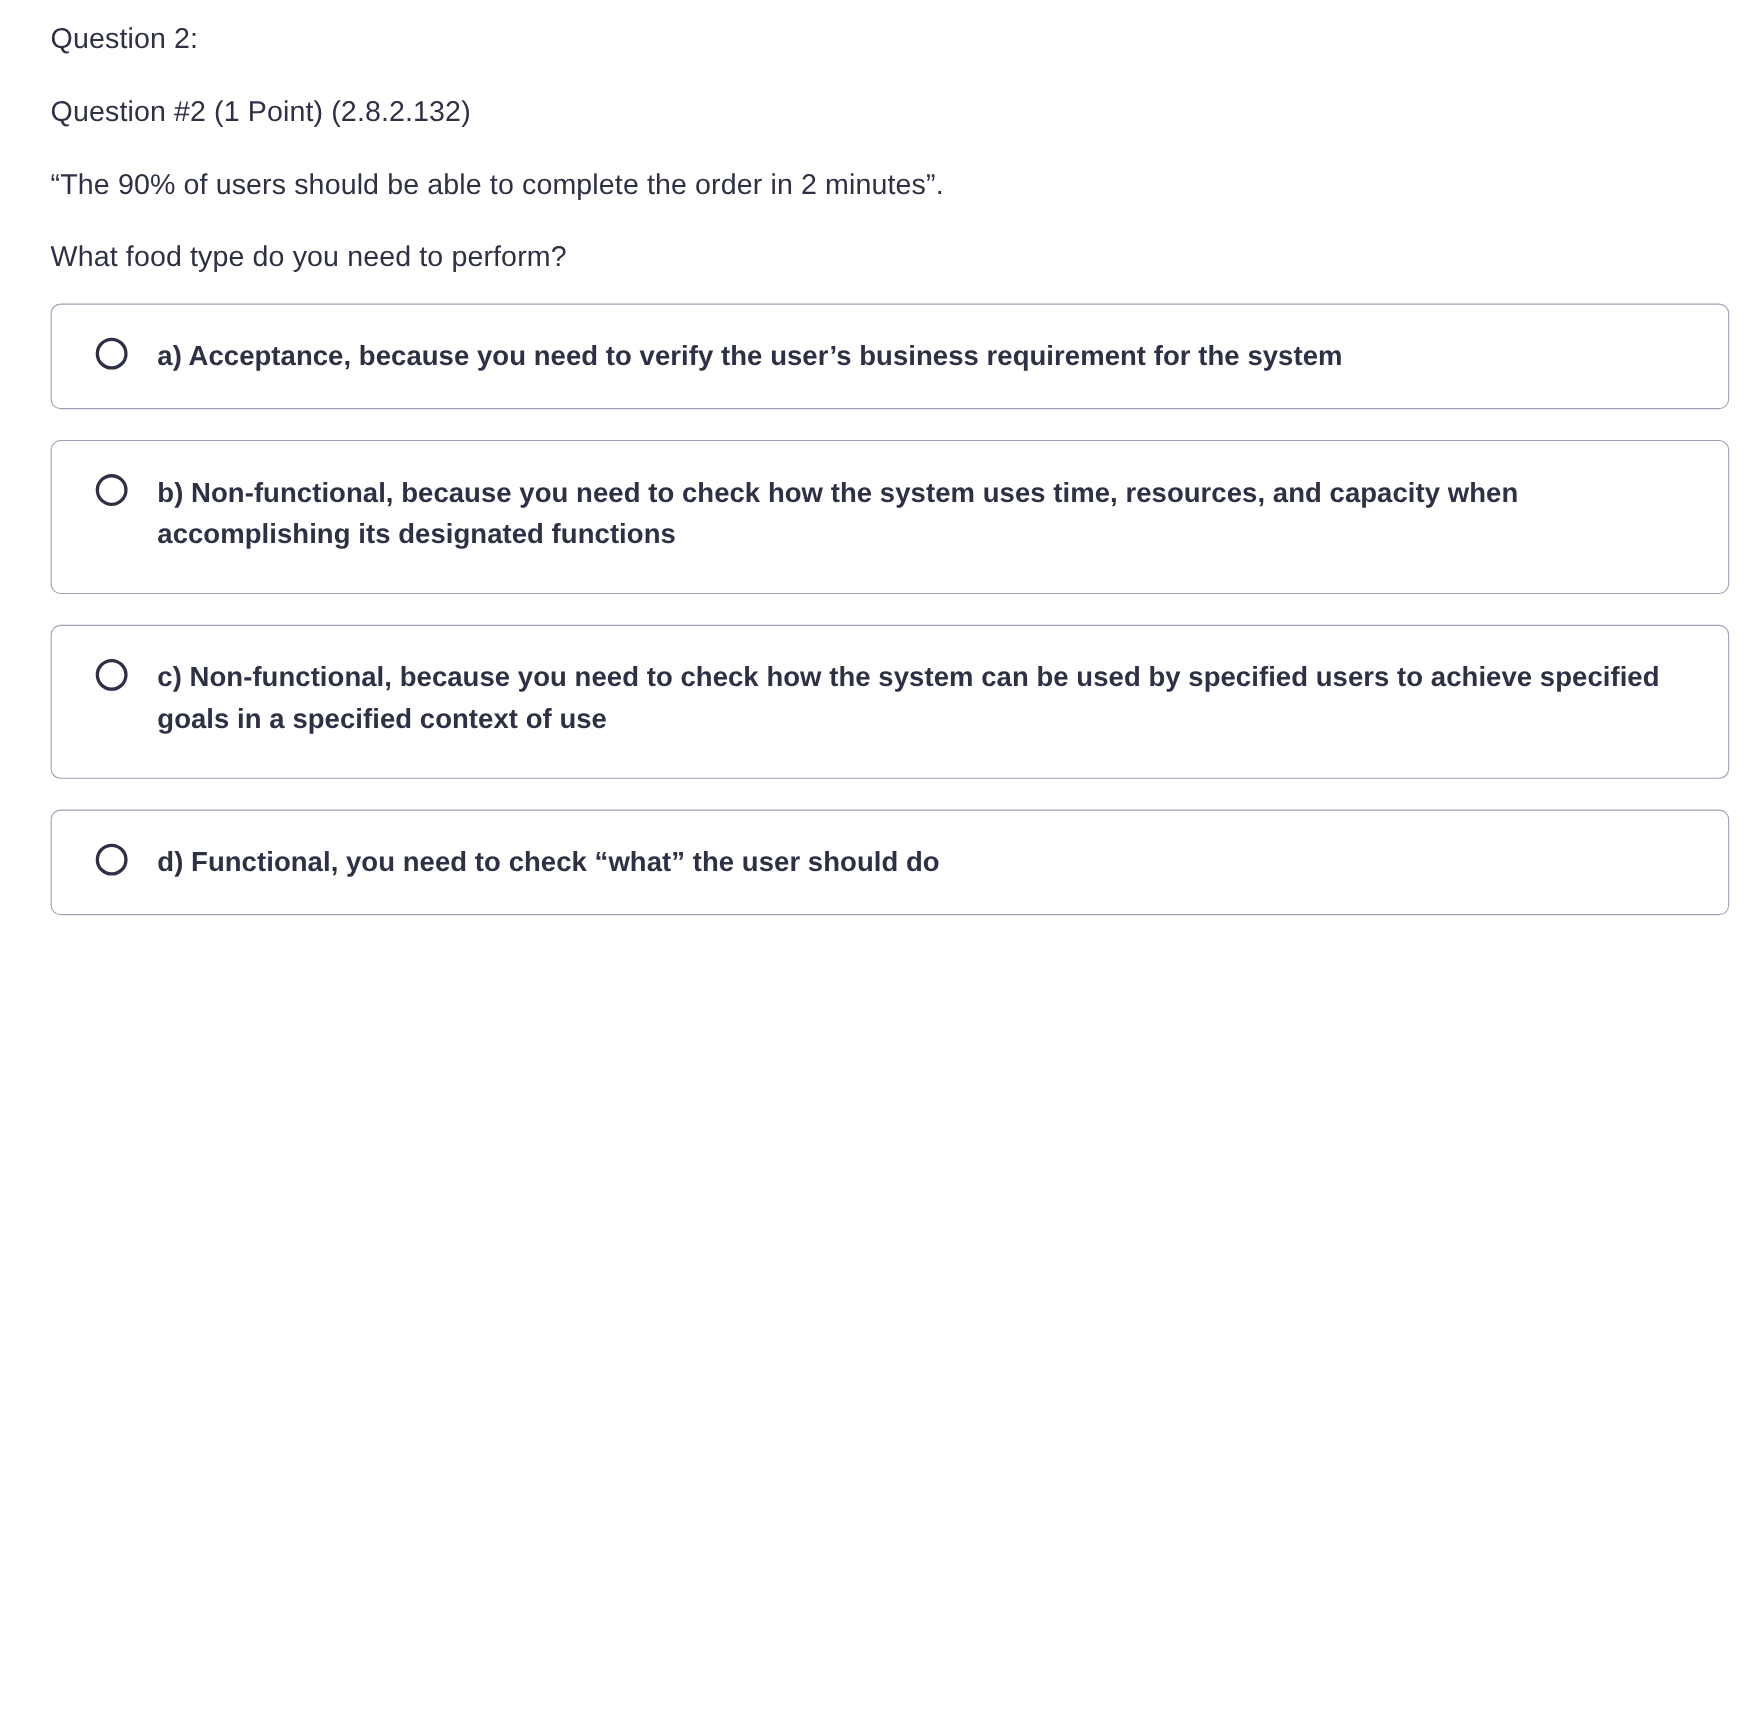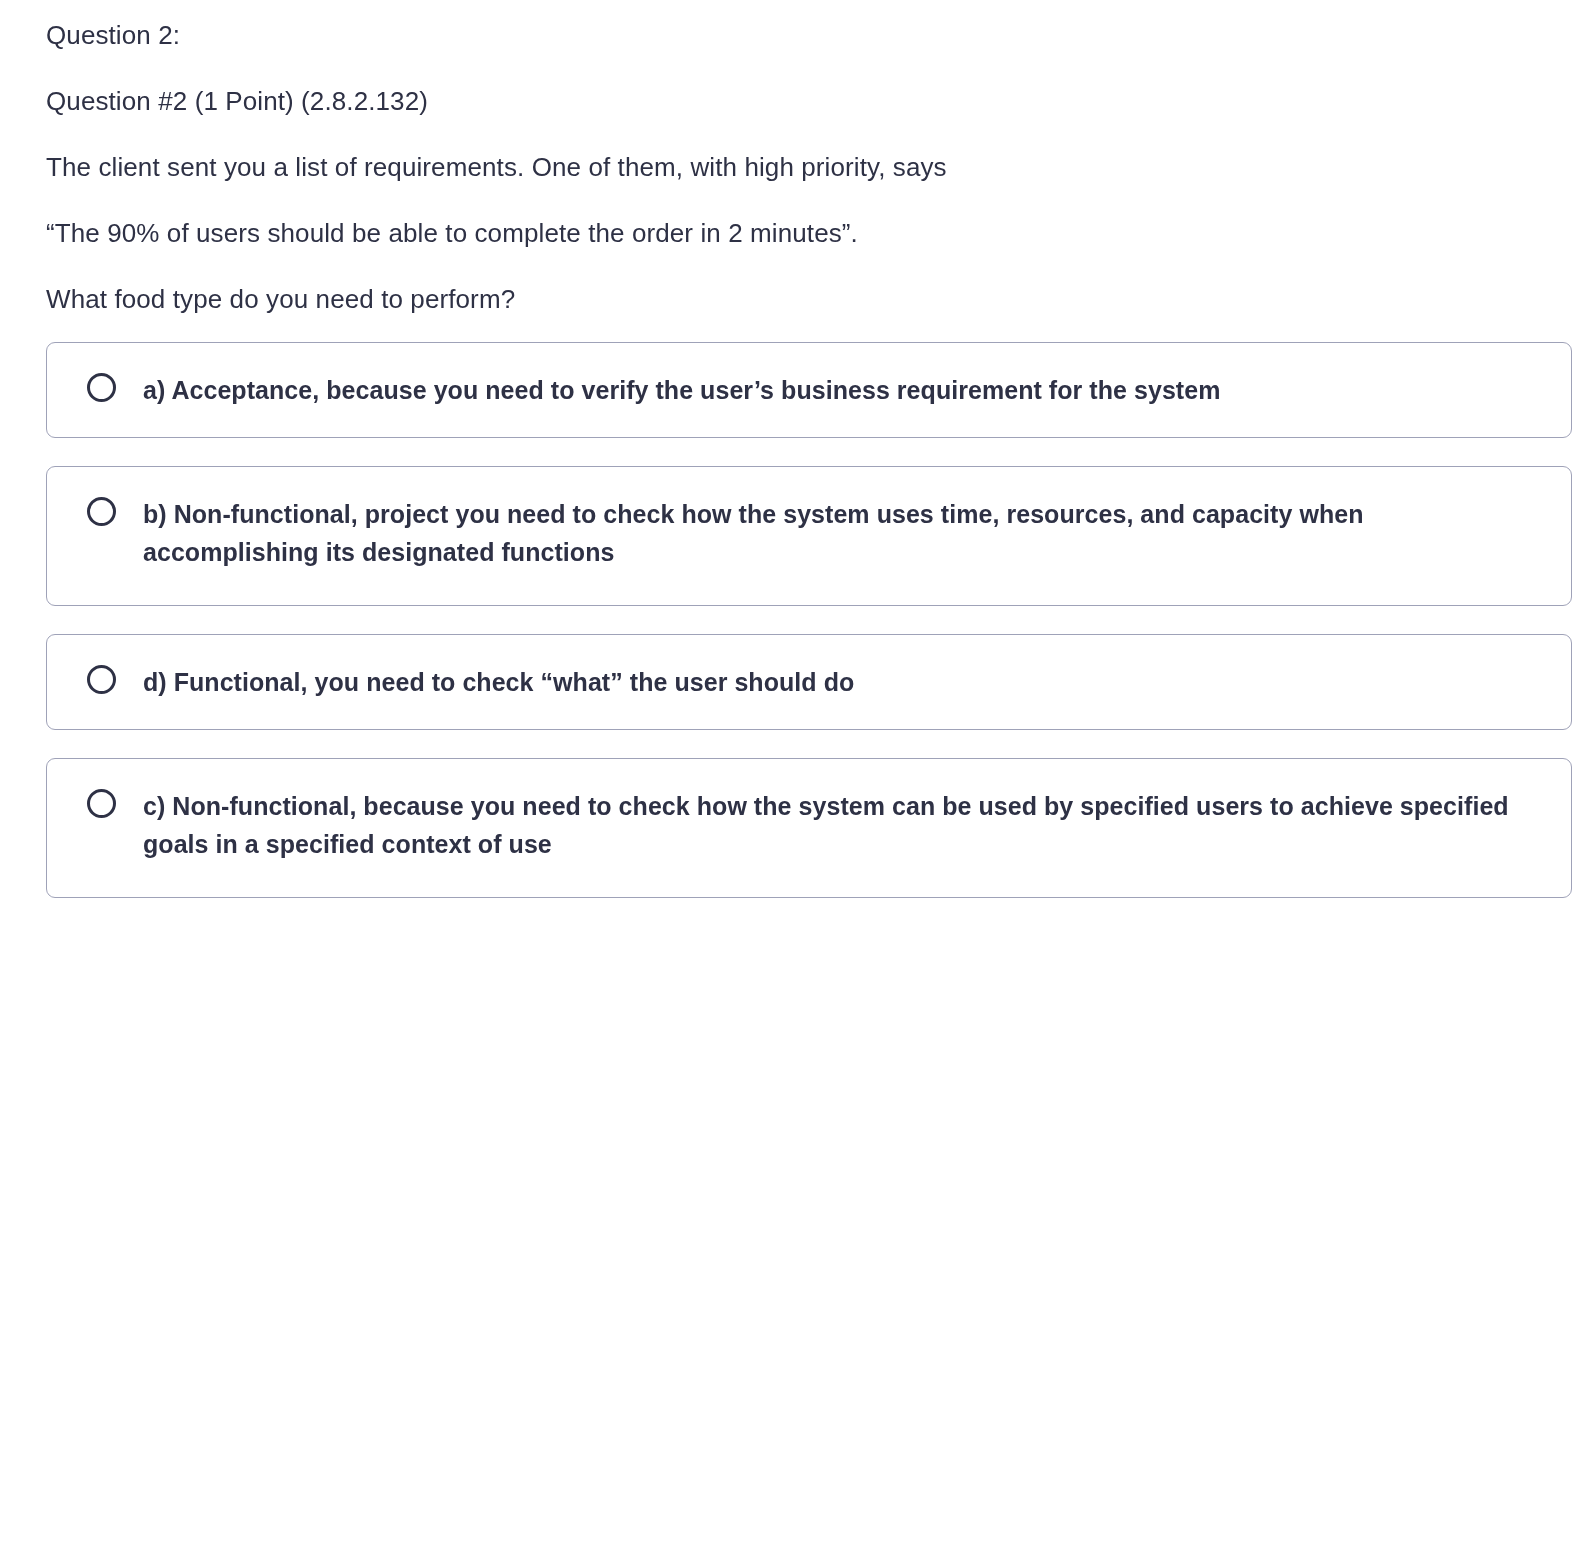--- a/index.html
+++ b/index.html
@@ -90,42 +90,41 @@
   }
 </style>
 </head>
 <body>
 
 <div class="page">
 
   <div class="question-stem">
     <p class="stem-line first">Question 2:</p>
     <p class="stem-line">Question #2 (1 Point) (2.8.2.132)</p>
-    <p class="stem-line">The client sent you a list of requirements. One of them, with high priority, says</p>
     <p class="stem-line">“The 90% of users should be able to complete the order in 2 minutes”.</p>
     <p class="stem-line last">What food type do you need to perform?</p>
   </div>
 
   <div class="options">
 
     <div class="option">
       <span class="radio"></span>
       <span class="option-label">a) Acceptance, because you need to verify the user’s business requirement for the system</span>
     </div>
 
     <div class="option tall">
       <span class="radio"></span>
-      <span class="option-label">b) Non-functional, project you need to check how the system uses time, resources, and capacity when accomplishing its designated functions</span>
+      <span class="option-label">b) Non-functional, because you need to check how the system uses time, resources, and capacity when accomplishing its designated functions</span>
+    </div>
+
+    <div class="option tall">
+      <span class="radio"></span>
+      <span class="option-label">c) Non-functional, because you need to check how the system can be used by specified users to achieve specified goals in a specified context of use</span>
     </div>
 
     <div class="option">
       <span class="radio"></span>
       <span class="option-label">d) Functional, you need to check “what” the user should do</span>
     </div>
 
-    <div class="option tall">
-      <span class="radio"></span>
-      <span class="option-label">c) Non-functional, because you need to check how the system can be used by specified users to achieve specified goals in a specified context of use</span>
-    </div>
-
   </div>
 
 </div>
 
 </body></html>

